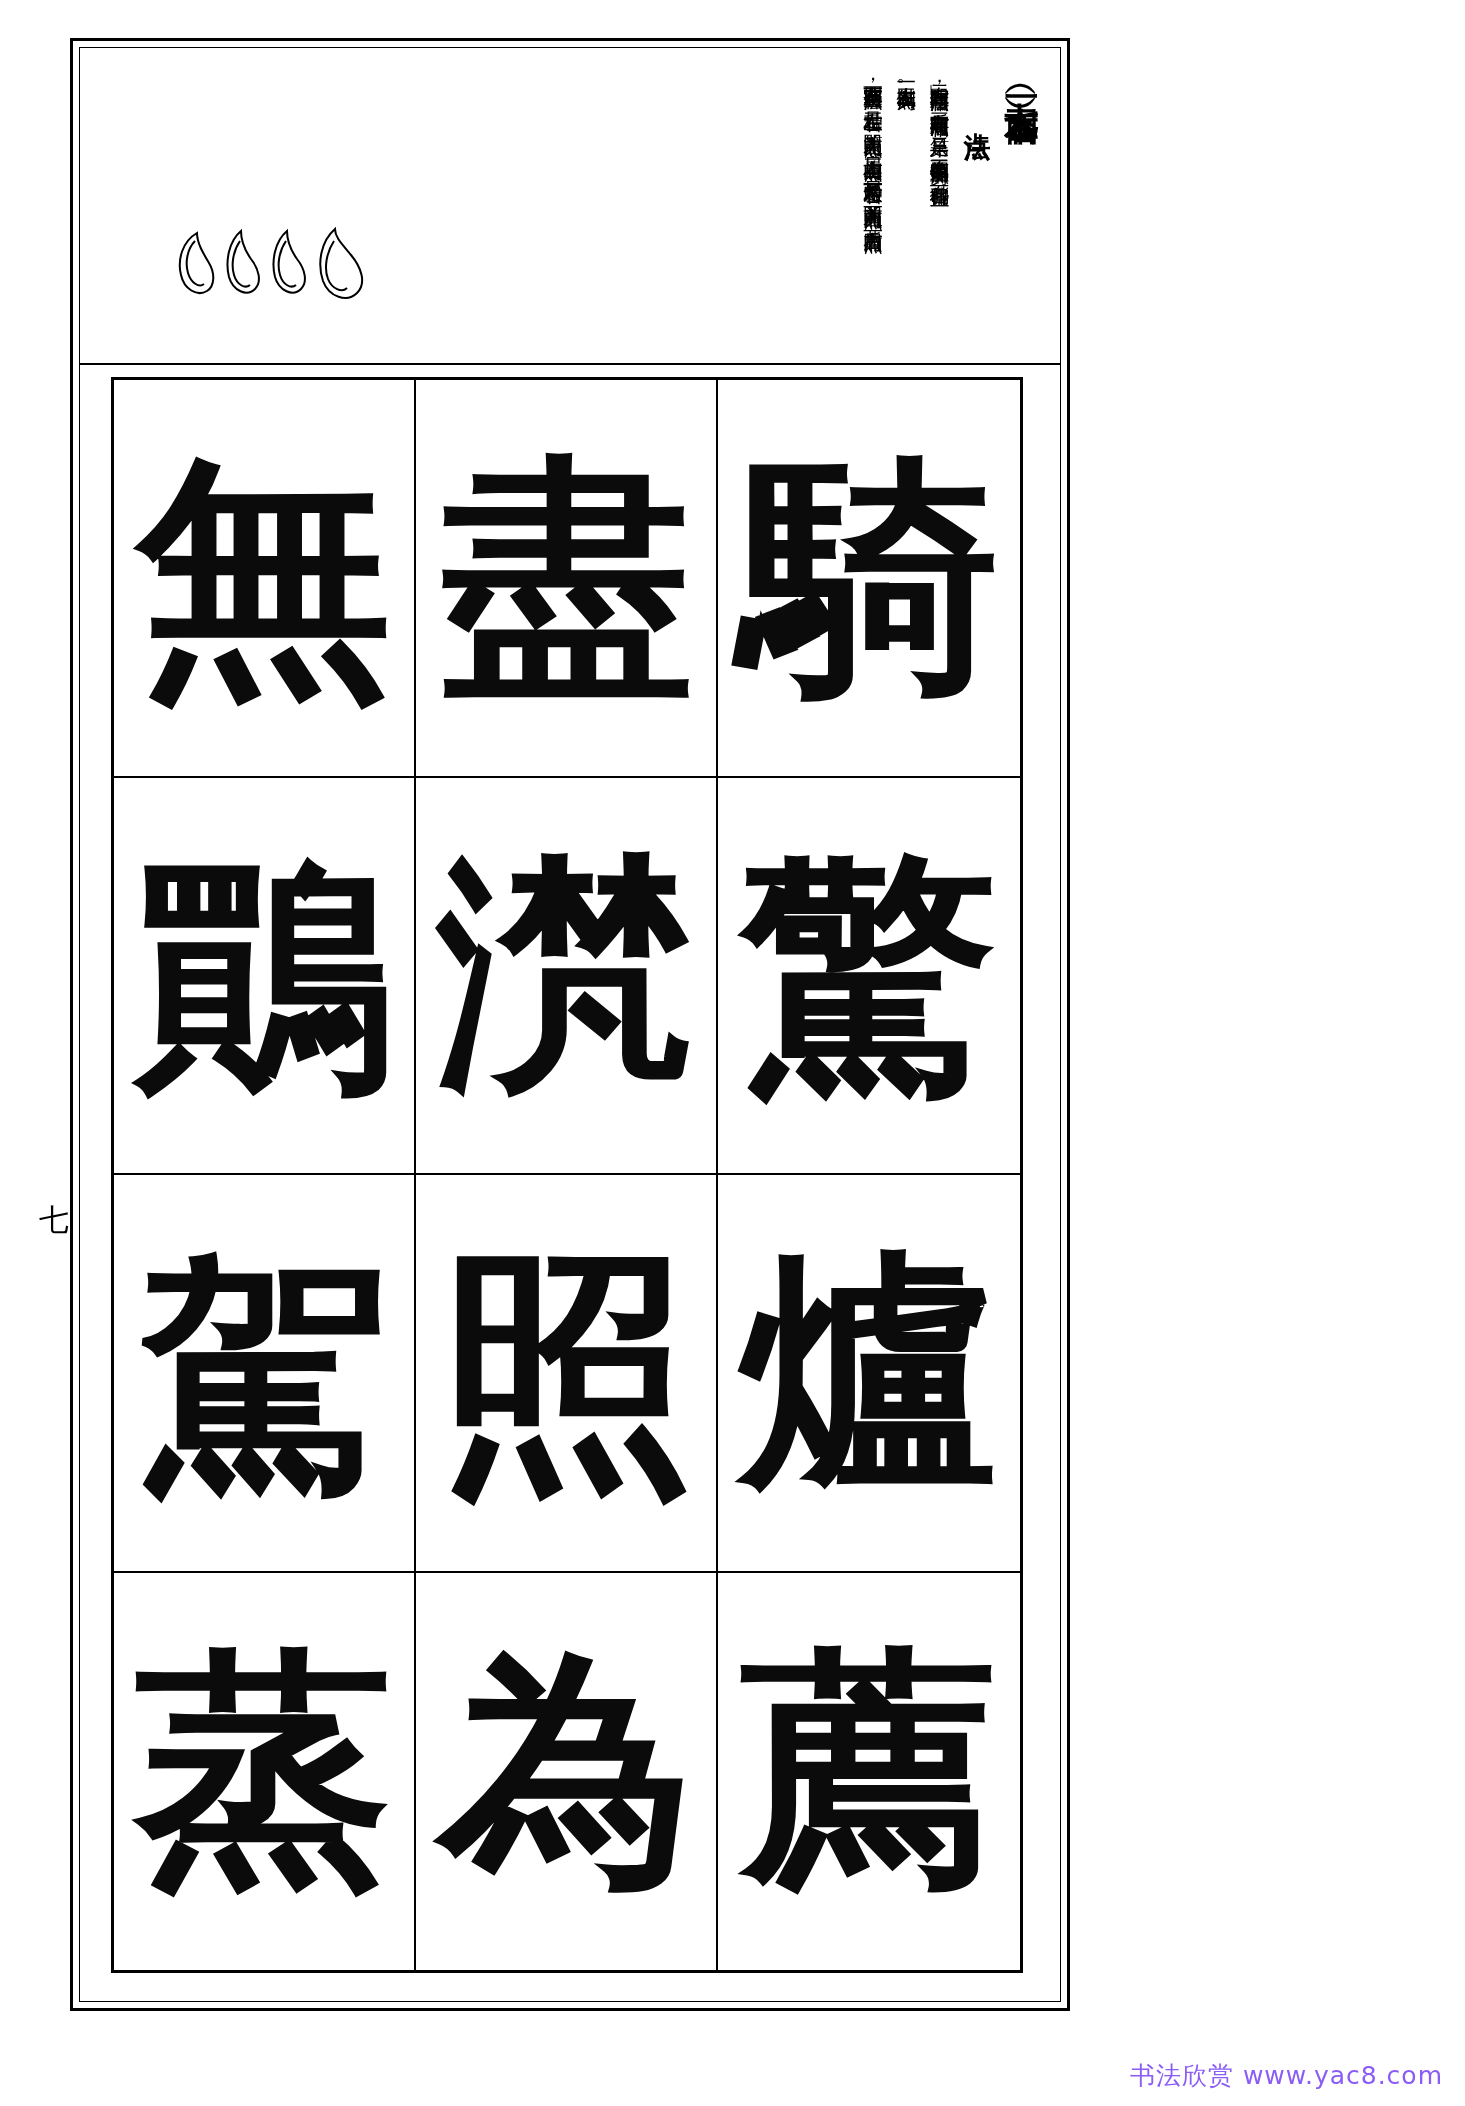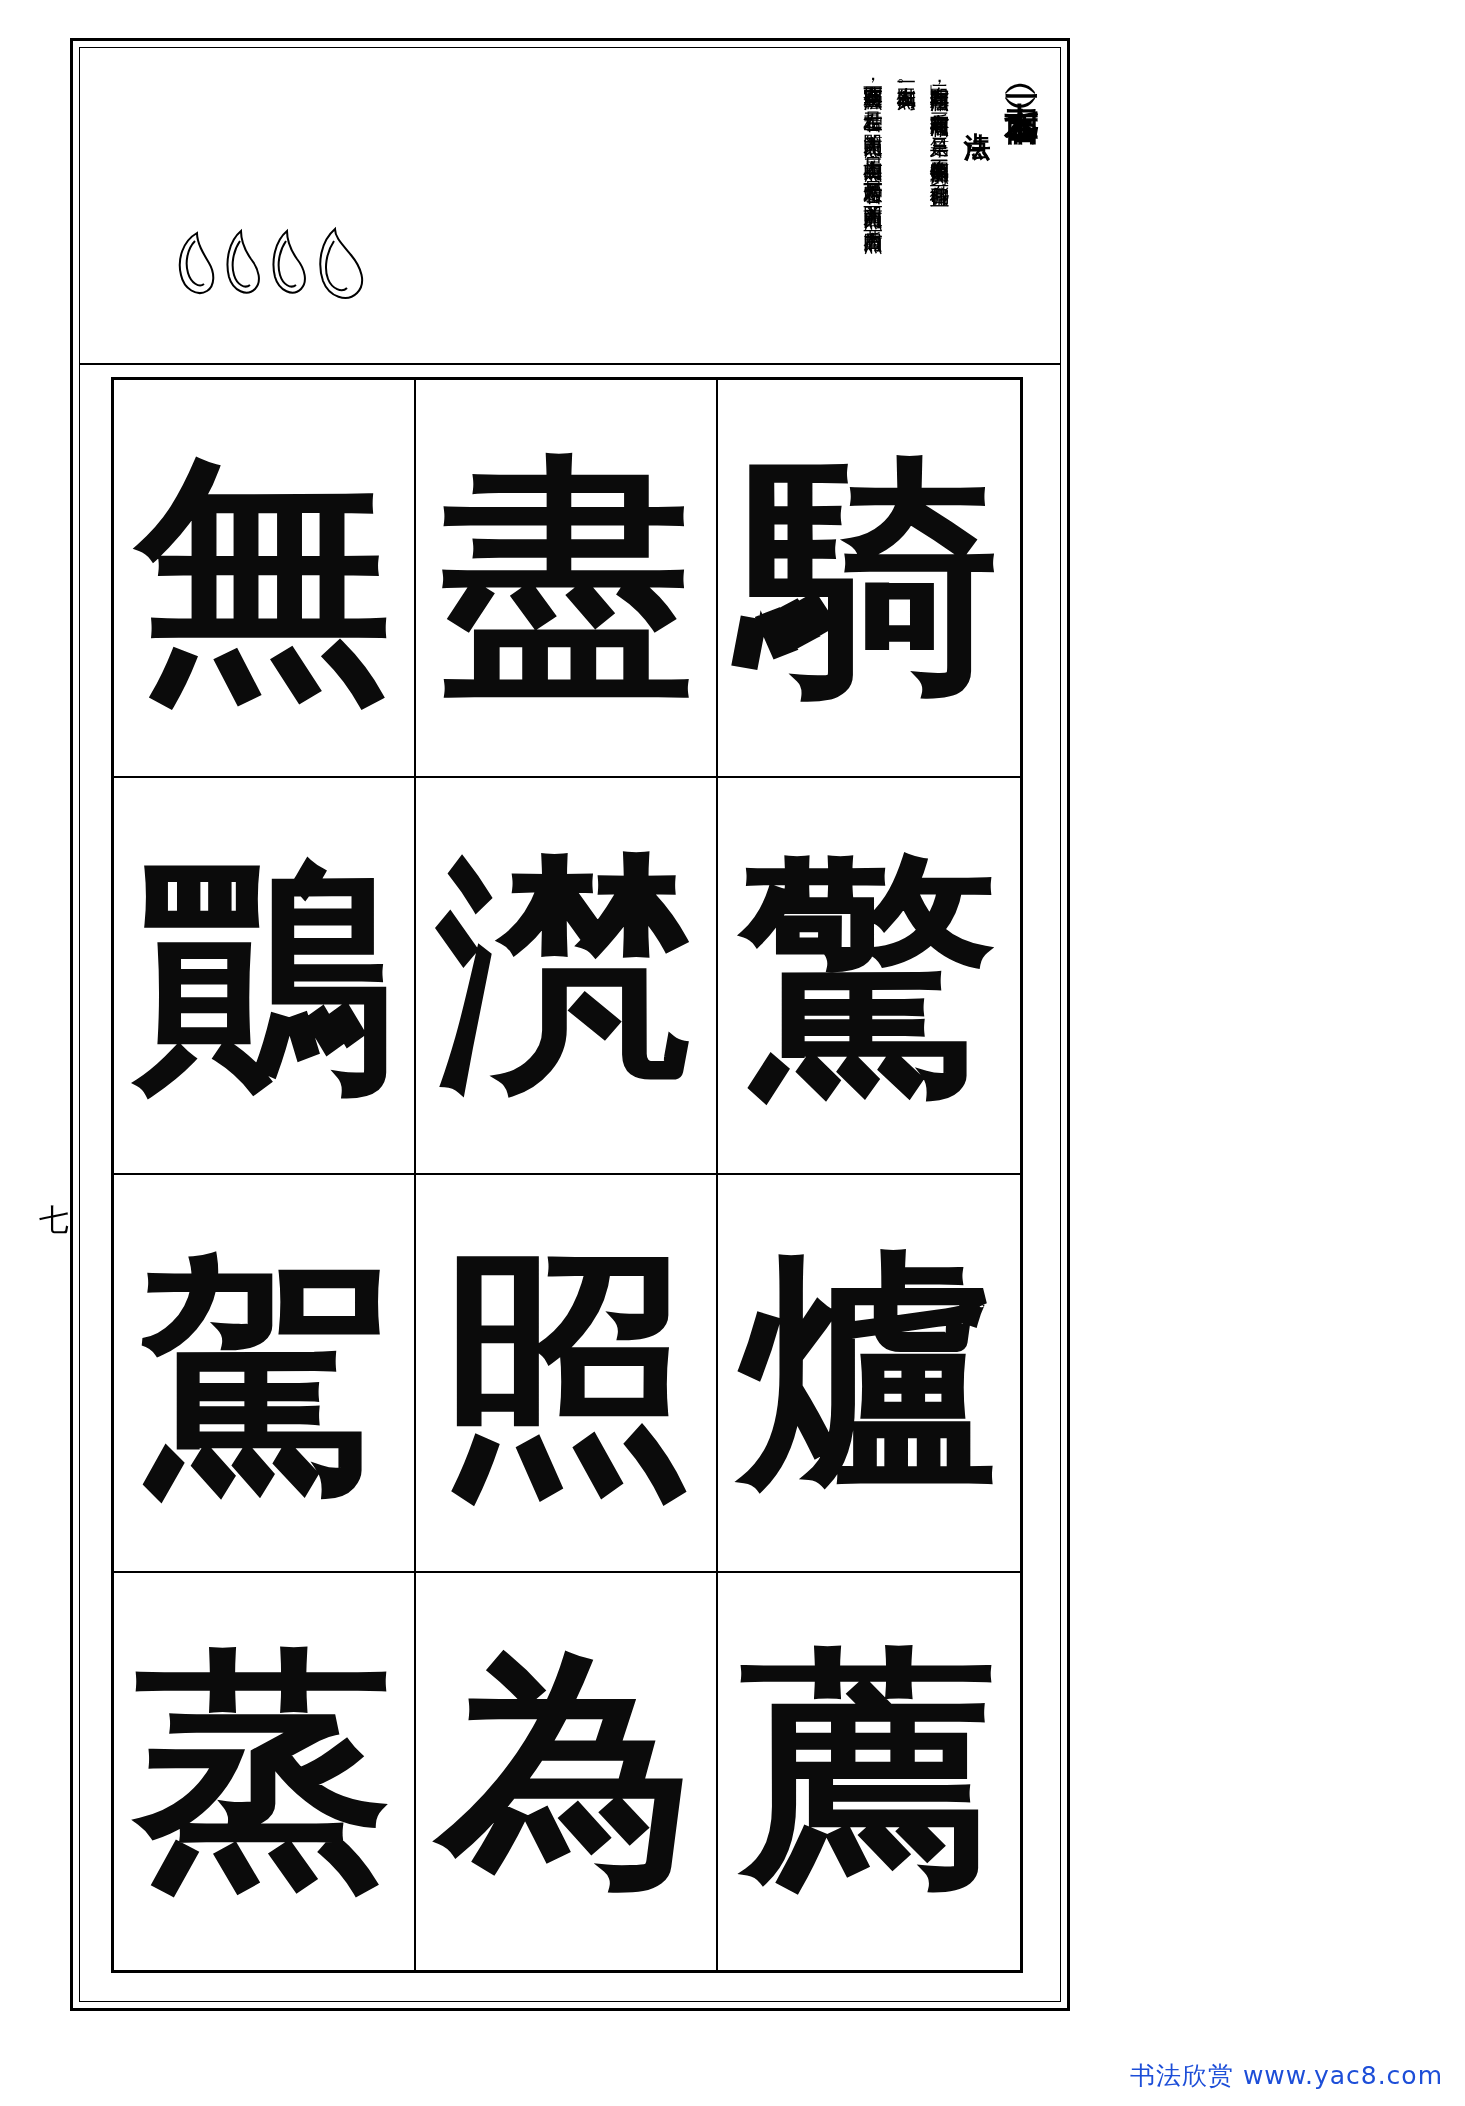--- a/index.html
+++ b/index.html
@@ -156,21 +156,21 @@
     -webkit-writing-mode: vertical-rl;
   }
 
   
   #credit {
     position: absolute;
     right: 22px;
     bottom: 14px;
     font-family: "DejaVu Sans", sans-serif;
     font-size: 25px;
-    color: #1d4ed8;
+    color: #8b5cf6;
     letter-spacing: 1px;
     white-space: nowrap;
   }
 </style>
 </head>
 <body>
 
 <div id="page-frame">
   <div id="page-frame-inner"></div>
 

